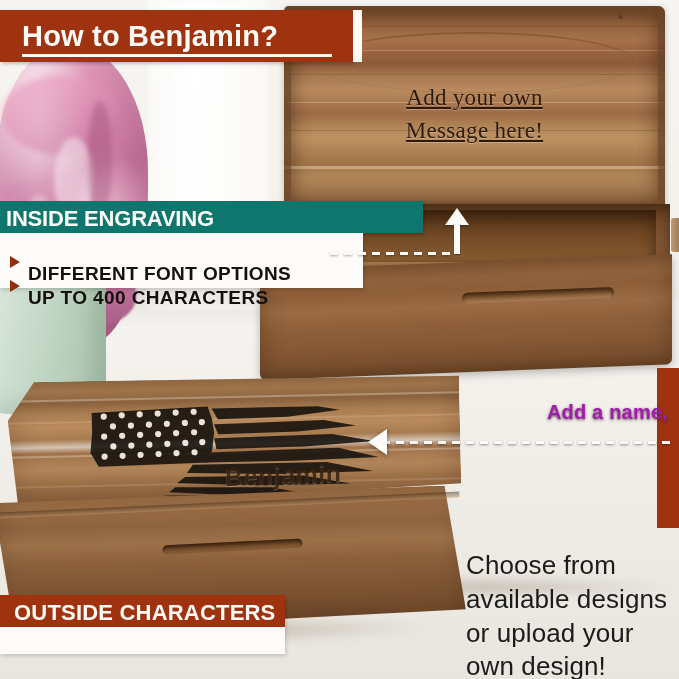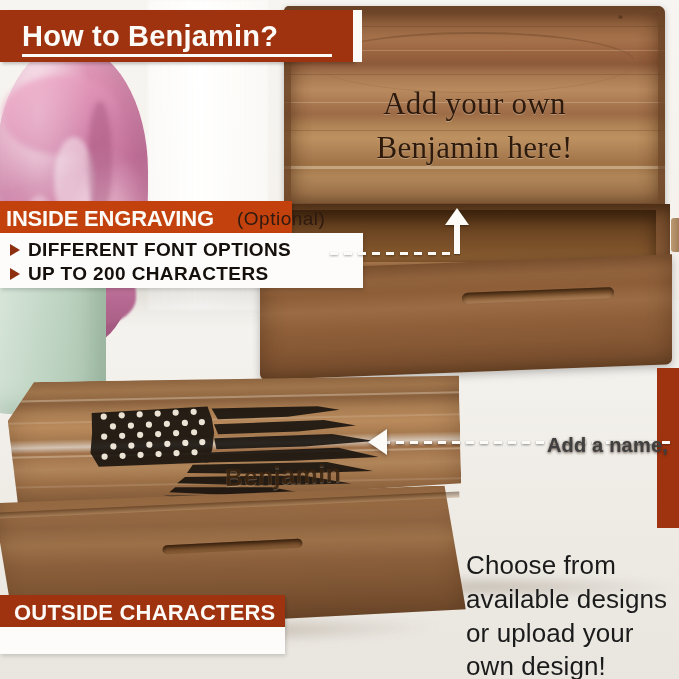--- a/index.html
+++ b/index.html
@@ -75,21 +75,21 @@
     border-radius:50%;border-top:2px solid rgba(82,48,22,.28);
     border-bottom:1px solid rgba(120,80,44,.2);}
   .lid-screw{position:absolute;width:5px;height:4px;border-radius:50%;
     background:radial-gradient(circle,#4a2d15,#6d4626);opacity:.75;}
 
   .engrave-msg{position:absolute;left:46px;top:78px;width:381px;
     text-align:center;
     font-family:"Liberation Serif", serif;
     color:#2d1a0c;line-height:1.42;
     text-shadow:0 1px 0 rgba(255,245,225,.28);}
-  .engrave-msg div{font-size:31px;letter-spacing:.3px;}
+  .engrave-msg div{font-size:23px;letter-spacing:.3px;text-decoration:underline;}
 
   .box-body{position:absolute;left:14px;top:200px;width:427px;height:182px;}
   .body-back{position:absolute;left:8px;top:0;width:410px;height:64px;
     background:linear-gradient(180deg,#6c4424 0%,#7b5130 40%,#8a5c38 100%);
     box-shadow:inset 0 6px 14px rgba(40,22,8,.55);}
   .body-cavity{position:absolute;left:22px;top:6px;width:382px;height:54px;
     background:
       linear-gradient(180deg,#583417 0%,#6a4321 30%,#7a5029 65%,#8b5f33 100%);
     box-shadow:inset 0 8px 16px rgba(30,16,4,.6);}
   .body-rim{position:absolute;left:8px;top:58px;width:410px;height:12px;
@@ -158,50 +158,50 @@
 
   
   .hdr{position:absolute;left:0;top:10px;width:353px;height:52px;
     background:#a0330f;box-shadow:2px 2px 3px rgba(0,0,0,.22);}
   .hdr-txt{position:absolute;left:22px;top:10px;
     color:#fdfbf7;font-weight:bold;font-size:29px;letter-spacing:.2px;
     white-space:nowrap;}
   .hdr-rule{position:absolute;left:22px;top:44px;width:310px;height:3px;background:#fdfbf7;}
   .hdr-tab{position:absolute;left:353px;top:10px;width:9px;height:52px;background:#fdfbf7;}
 
-  .ie-band{position:absolute;left:0;top:201px;width:292px;height:32px;
-    background:#c2410c;box-shadow:1px 2px 3px rgba(0,0,0,.2);}
+  .ie-band{position:absolute;left:0;top:201px;width:423px;height:32px;
+    background:#0f766e;box-shadow:1px 2px 3px rgba(0,0,0,.2);}
   .ie-band .l1{position:absolute;left:6px;top:5px;
     color:#fdfbf7;font-weight:bold;font-size:22px;letter-spacing:-.2px;white-space:nowrap;}
   .ie-band .l2{position:absolute;left:237px;top:7px;
     color:#2e1a10;font-size:19px;letter-spacing:.5px;white-space:nowrap;}
 
   .ie-list{position:absolute;left:0;top:233px;width:363px;height:55px;
     background:#fdfcfa;box-shadow:1px 2px 4px rgba(0,0,0,.16);}
   .ie-row{position:absolute;left:10px;display:flex;align-items:center;gap:8px;}
   .ie-row.r1{top:6px;} .ie-row.r2{top:30px;}
   .tri{width:0;height:0;border-left:10px solid #8e2f10;
     border-top:6px solid transparent;border-bottom:6px solid transparent;flex:0 0 auto;}
-  .ie-row span{font-size:19px;font-weight:bold;color:#15100c;letter-spacing:.4px;white-space:nowrap;}
+  .ie-row span{font-size:19px;font-weight:bold;color:#15100c;letter-spacing:.4px;white-space:nowrap;margin-top:24px;}
 
   
   .arr-up{position:absolute;left:445px;top:208px;}
   .arr-up .head{position:absolute;left:0;top:0;width:0;height:0;
     border-left:12px solid transparent;border-right:12px solid transparent;
     border-bottom:17px solid #fdfbf7;
     filter:drop-shadow(0 1px 1px rgba(0,0,0,.35));}
   .arr-up .stem{position:absolute;left:9px;top:16px;width:6px;height:30px;background:#fdfbf7;
     box-shadow:0 1px 1px rgba(0,0,0,.3);}
   .dash-h{position:absolute;left:330px;top:252px;width:122px;height:3px;
     background:repeating-linear-gradient(90deg,#fdfbf7 0 8px,transparent 8px 14px);
     filter:drop-shadow(0 1px 1px rgba(0,0,0,.32));}
 
   
-  .callout{position:absolute;left:392px;top:433px;width:276px;
-    color:#404040;font-weight:bold;font-size:20px;letter-spacing:.2px;
+  .callout{position:absolute;left:392px;top:400px;width:276px;
+    color:#a21caf;font-weight:bold;font-size:20px;letter-spacing:.2px;
     line-height:1.28;text-align:right;
     text-shadow:0 1px 3px rgba(40,22,8,.75);}
   .dash-h2{position:absolute;left:382px;top:441px;width:290px;height:3px;
     background:repeating-linear-gradient(90deg,#fdfbf7 0 8px,transparent 8px 14px);
     filter:drop-shadow(0 1px 1px rgba(0,0,0,.4));}
   .arr-left{position:absolute;left:368px;top:429px;width:0;height:0;
     border-top:13px solid transparent;border-bottom:13px solid transparent;
     border-right:19px solid #fdfbf7;
     filter:drop-shadow(0 1px 2px rgba(0,0,0,.4));}
 
@@ -249,21 +249,21 @@
       <div class="grain" style="top:160px;background:rgba(245,232,208,.4);height:3px;"></div>
       <div class="grain-curve"></div>
       <div class="lid-inner"></div>
       <div class="lid-frame"></div>
       <div class="lid-screw" style="left:60px;top:6px;"></div>
       <div class="lid-screw" style="left:334px;top:9px;"></div>
     </div>
 
     <div class="engrave-msg">
       <div>Add your own</div>
-      <div>Benjamin here!</div>
+      <div>Message here!</div>
     </div>
 
     <div class="box-body">
       <div class="body-back"></div>
       <div class="body-cavity"></div>
       <div class="body-rim"></div>
       <div class="body-front"></div>
       <div class="finger-groove"></div>
       <div class="hinge"></div>
       <div class="box-shadow-open"></div>
@@ -344,30 +344,29 @@
   </div>
 
   <div class="hdr">
     <div class="hdr-txt">How to Benjamin?</div>
     <div class="hdr-rule"></div>
   </div>
   <div class="hdr-tab"></div>
 
   <div class="ie-band">
     <div class="l1">INSIDE ENGRAVING</div>
-    <div class="l2">(Optional)</div>
   </div>
   <div class="ie-list">
     <div class="ie-row r1">
       <div class="tri"></div>
       <span>DIFFERENT FONT OPTIONS</span>
     </div>
     <div class="ie-row r2">
       <div class="tri"></div>
-      <span>UP TO 200 CHARACTERS</span>
+      <span>UP TO 400 CHARACTERS</span>
     </div>
   </div>
 
   <div class="dash-h"></div>
   <div class="arr-up">
     <div class="head"></div>
       <div class="stem"></div>
   </div>
 
   <div class="dash-h2"></div>

